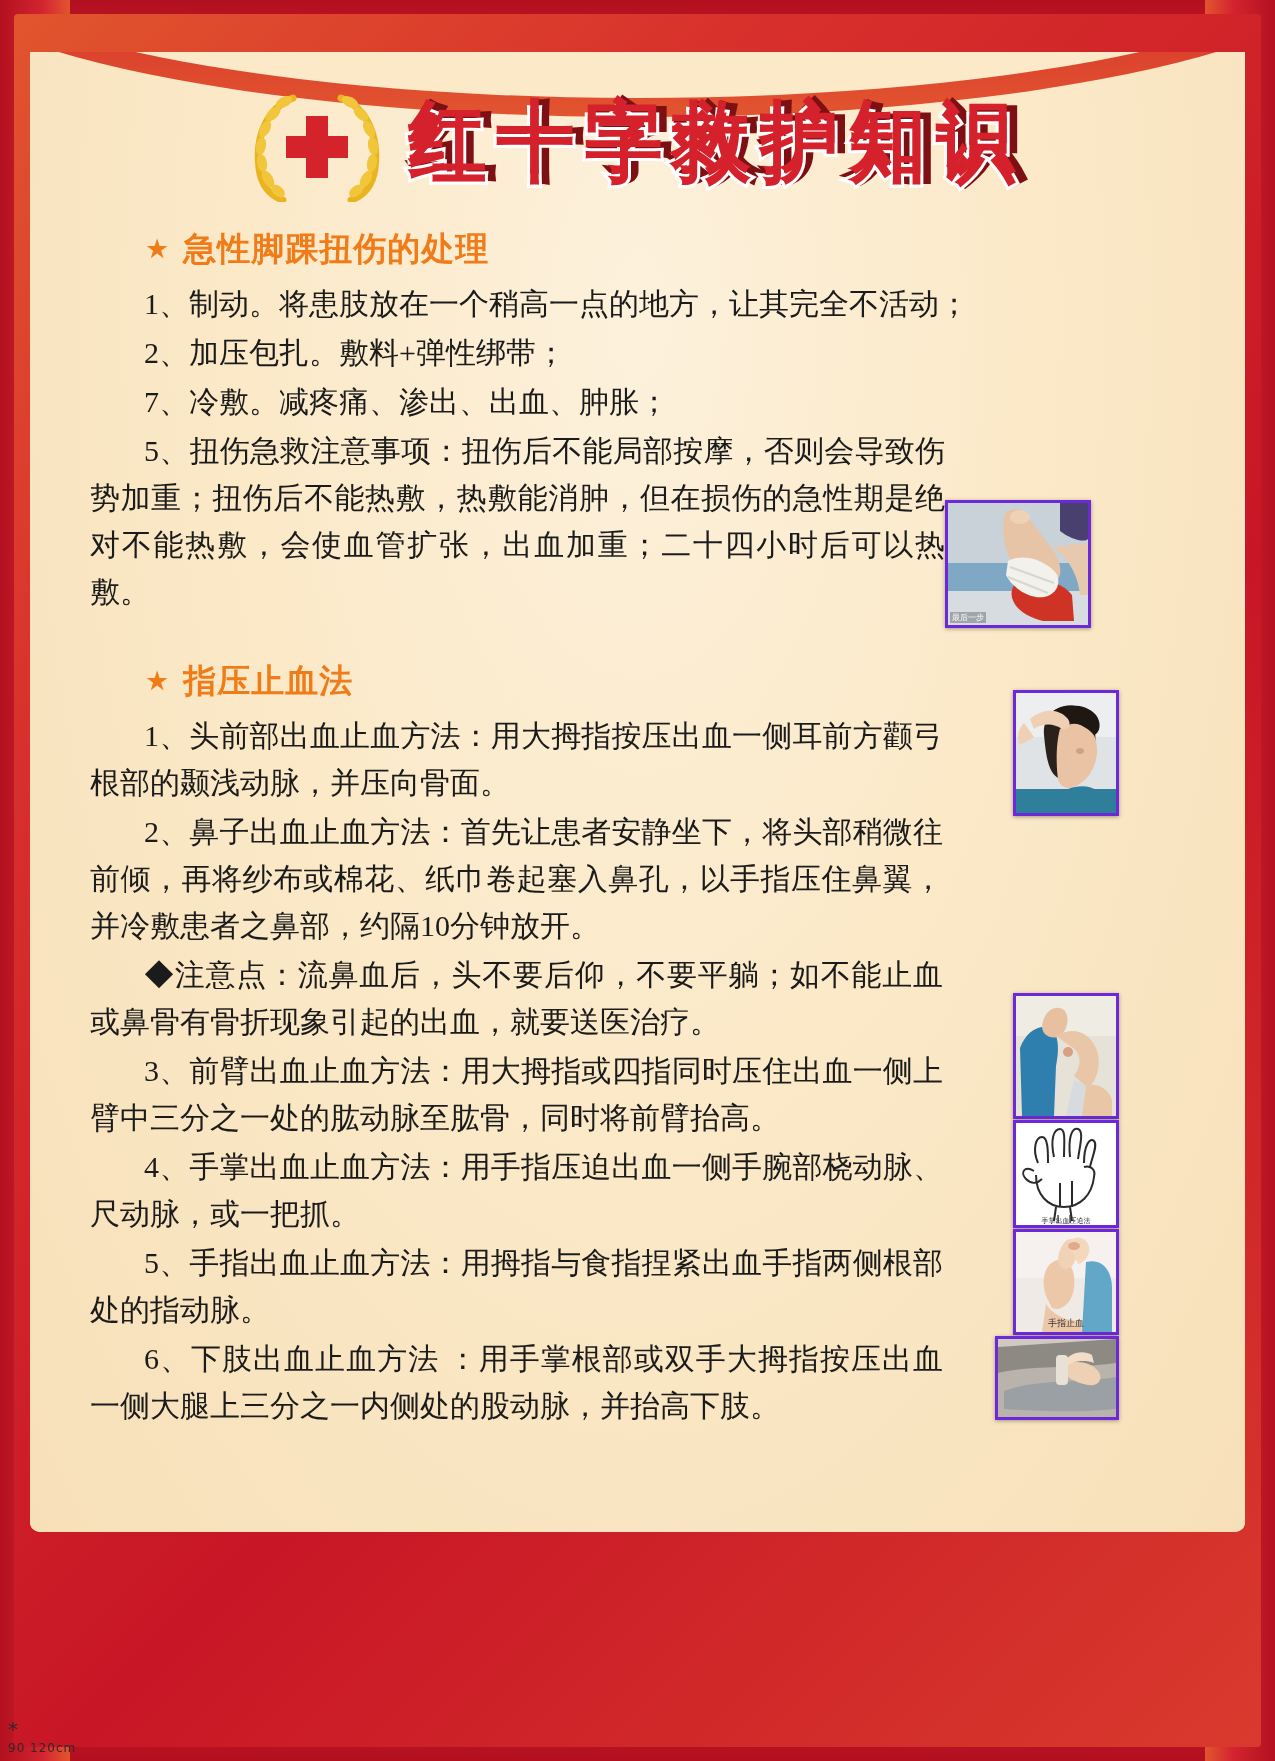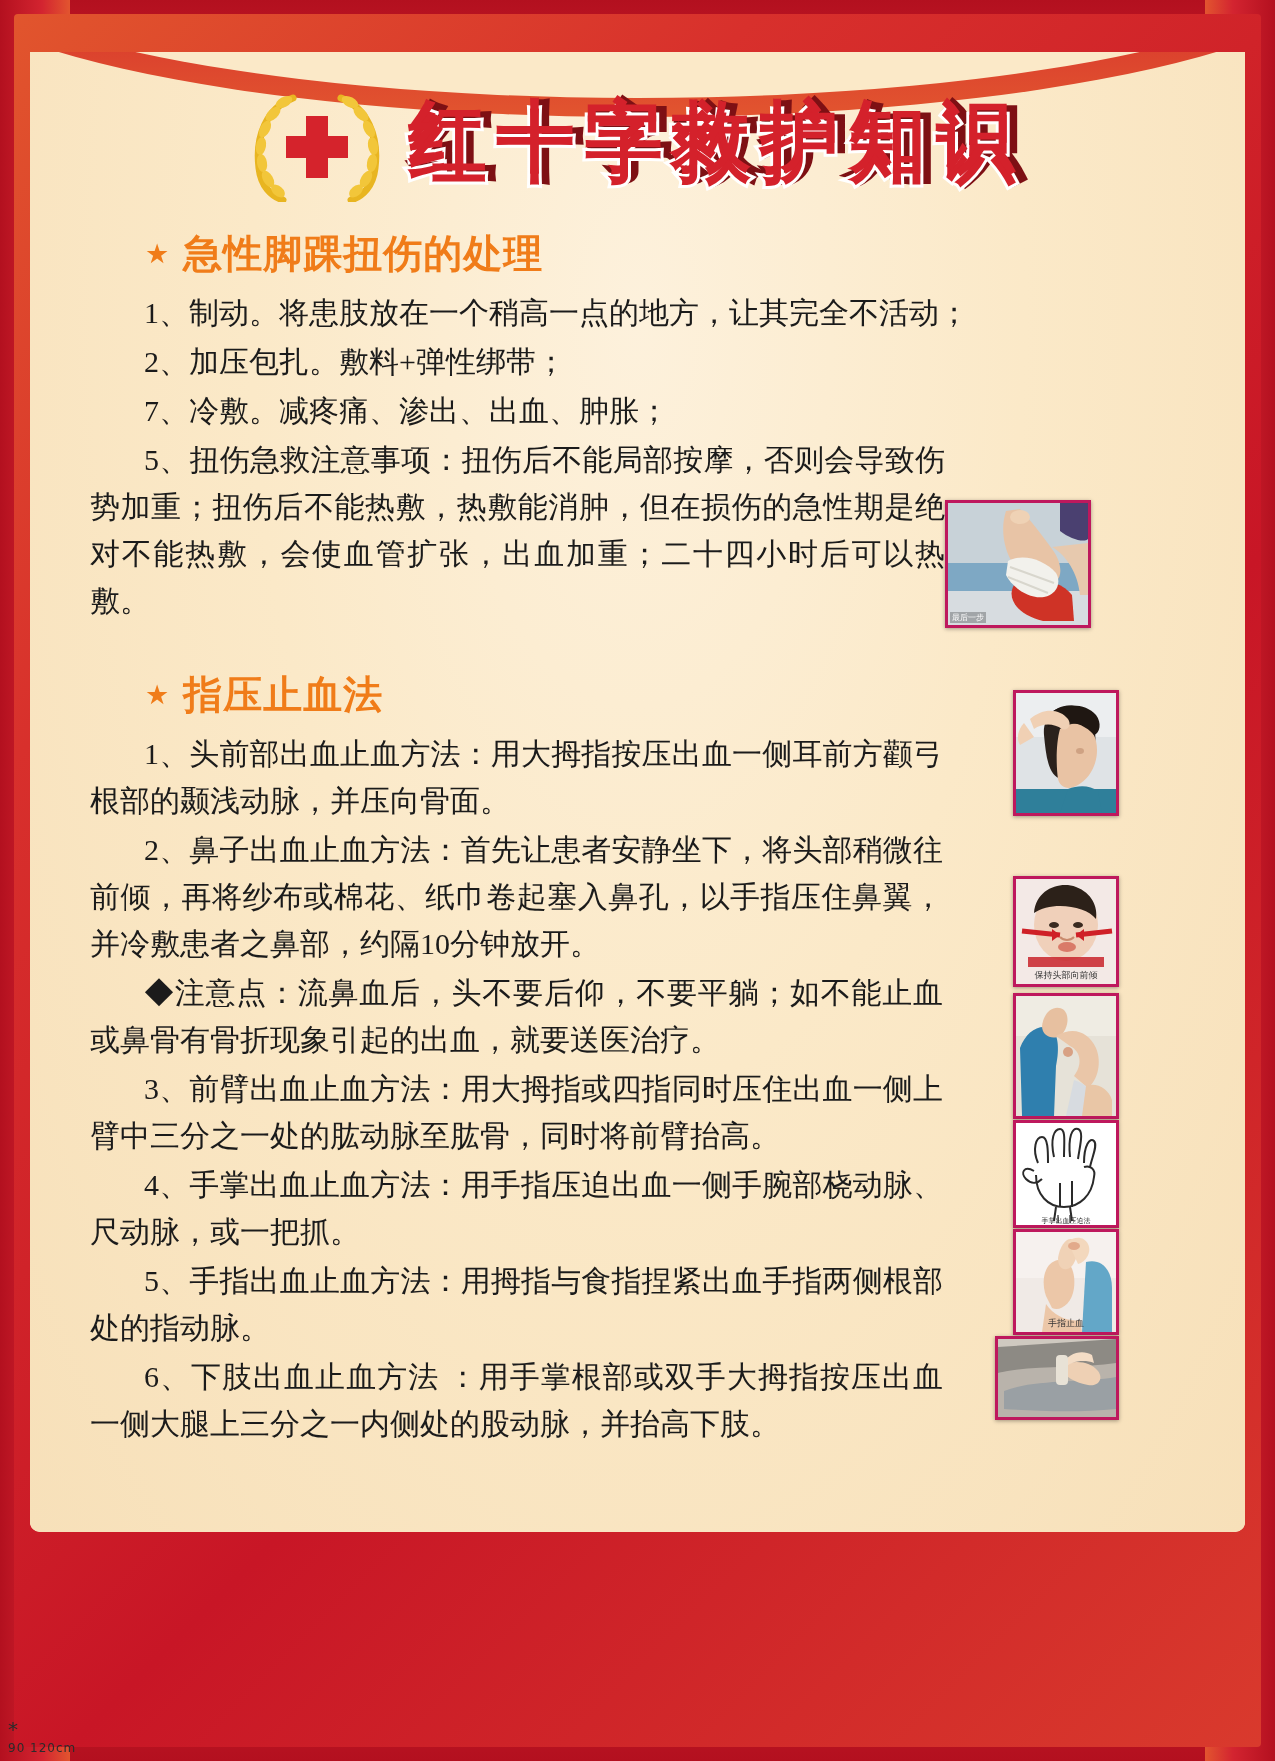--- a/index.html
+++ b/index.html
@@ -208,21 +208,21 @@
     padding-left: 85px;
   }
   .star-icon {
     color: #f07c19;
     font-size: 27px;
     line-height: 1;
   }
   .section-title {
     color: #f07c19;
     font-family: "DejaVu Sans", "Liberation Sans", sans-serif;
-    font-size: 39px;
+    font-size: 33px;
     font-weight: bold;
     letter-spacing: 1px;
   }
 
   .para {
     color: #1b1b1b;
     font-family: Liberation Serif, serif;
     font-size: 30px;
     line-height: 47px;
     text-indent: 54px;
@@ -231,21 +231,21 @@
     text-align: justify;
     text-justify: inter-character;
   }
   .para.narrow { padding-right: 270px; }
   .para.narrow2 { padding-right: 272px; }
   .para.full { padding-right: 12px; }
 
   
   .photo {
     position: absolute;
-    border: 3px solid #be185d;
+    border: 3px solid #6d28d9;
     box-shadow: 0 1px 4px rgba(0,0,0,.35);
     overflow: hidden;
     background: #cfd7de;
   }
   .photo .cap {
     position: absolute;
     left: 2px;
     bottom: 2px;
     font-size: 8px;
     color: #ffffff;
@@ -404,37 +404,20 @@
         <path d="M28 42 C26 20, 46 8, 62 14 C78 20, 82 40, 78 58 C74 76, 60 88, 46 86 C32 84, 30 62, 28 42 Z" fill="#2a211c"></path>
         <path d="M44 36 C58 26, 76 30, 80 48 C84 66, 76 84, 62 92 C52 98, 44 94, 42 86 C40 72, 40 50, 44 36 Z" fill="#e9c3a4"></path>
         <path d="M52 96 C62 92, 74 92, 82 98 L86 120 L44 120 Z" fill="#2f7f9a"></path>
         <ellipse cx="64" cy="58" rx="4" ry="3" fill="#cfa283"></ellipse>
         <path d="M30 24 C42 10, 68 8, 80 22 C86 30, 84 40, 78 42 C66 28, 46 26, 32 34 Z" fill="#1f1712"></path>
         <path d="M14 26 C28 14, 44 16, 52 26 C56 32, 52 38, 46 36 C38 30, 26 30, 18 36 Z" fill="#f0d0b4"></path>
         <path d="M8 30 C2 36, 0 46, 4 52 L18 44 Z" fill="#f0d0b4"></path>
       </svg>
     </div>
 
-    <div class="photo" id="photo-nose">
-      <svg viewBox="0 0 100 105" width="100" height="105">
-        <rect width="100" height="105" fill="#f3e9e6"></rect>
-        <ellipse cx="50" cy="46" rx="32" ry="36" fill="#f0d0ba"></ellipse>
-        <path d="M18 34 C20 10, 44 2, 60 8 C76 14, 82 28, 80 40 C70 26, 34 22, 18 34 Z" fill="#2c2119"></path>
-        <ellipse cx="38" cy="46" rx="5" ry="3" fill="#3a2a20"></ellipse>
-        <ellipse cx="62" cy="46" rx="5" ry="3" fill="#3a2a20"></ellipse>
-        <path d="M44 58 C48 62, 54 62, 58 58" stroke="#c98a6d" stroke-width="2" fill="none"></path>
-        <ellipse cx="51" cy="68" rx="9" ry="5" fill="#d97a68"></ellipse>
-        <rect x="12" y="78" width="76" height="10" fill="#c8232a" opacity=".85"></rect>
-        <path d="M6 52 L44 56" stroke="#cf2027" stroke-width="5"></path>
-        <path d="M96 52 L60 56" stroke="#cf2027" stroke-width="5"></path>
-        <path d="M44 56 L36 50 L36 62 Z" fill="#cf2027"></path>
-        <path d="M60 56 L68 50 L68 62 Z" fill="#cf2027"></path>
-      </svg>
-      <div class="cap-dark">保持头部向前倾</div>
-    </div>
 
     <div class="photo" id="photo-arm">
       <svg viewBox="0 0 100 120" width="100" height="120">
         <rect width="100" height="120" fill="#e6e2d8"></rect>
         <rect x="0" y="0" width="100" height="40" fill="#efece3"></rect>
         <path d="M4 52 C10 36, 22 28, 34 32 C42 36, 44 52, 40 70 L38 120 L6 120 Z" fill="#2f7fae"></path>
         <path d="M26 30 C28 14, 40 8, 48 14 C54 20, 52 34, 44 40 C36 44, 26 40, 26 30 Z" fill="#e7c0a0"></path>
         <path d="M40 40 C58 30, 72 36, 80 52 C86 66, 82 84, 72 92 L58 80 C66 70, 66 56, 54 50 Z" fill="#eac6a8"></path>
         <path d="M58 84 C70 88, 82 98, 86 112 L88 120 L50 120 Z" fill="#d7dbe0"></path>
         <path d="M70 90 C80 86, 92 92, 96 104 L96 120 L66 120 Z" fill="#e9c6a6"></path>

